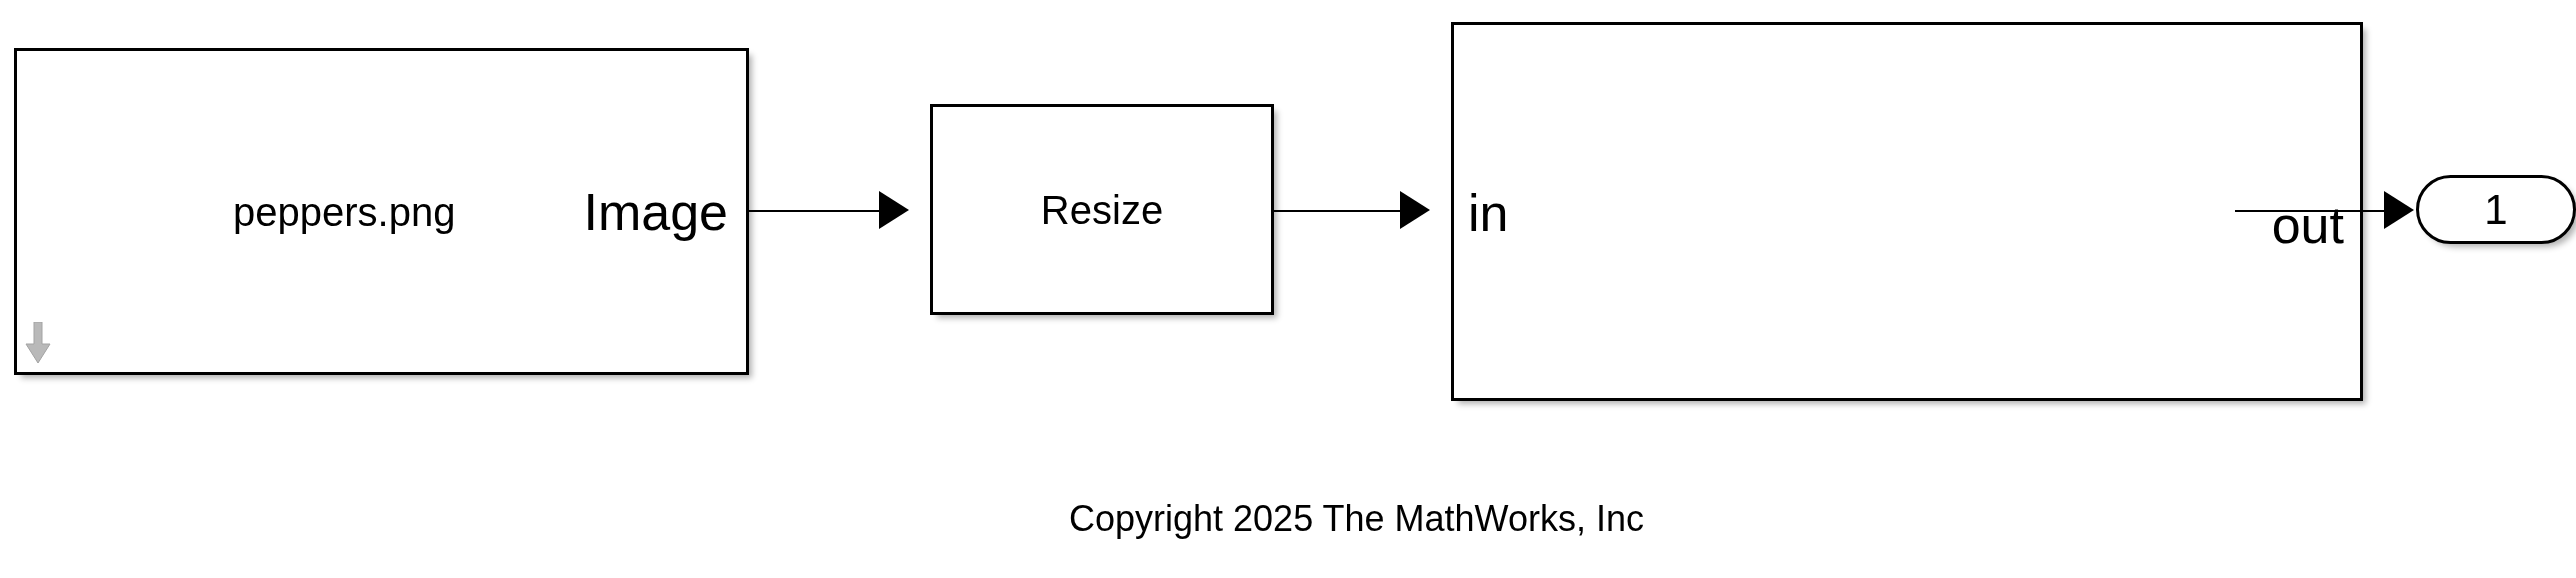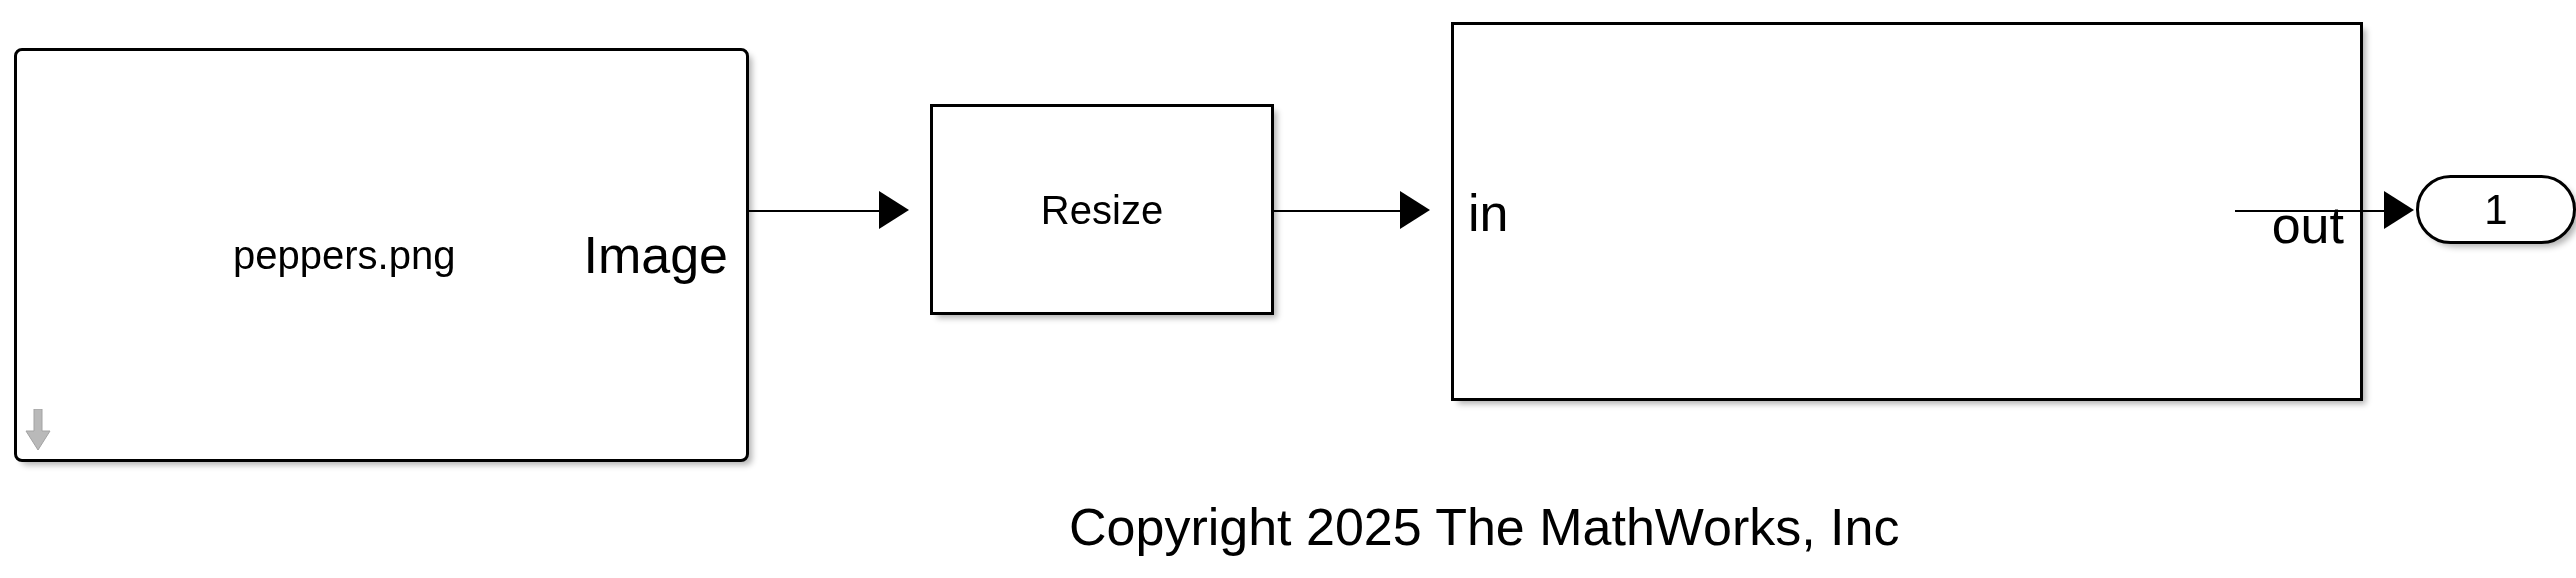--- a/index.html
+++ b/index.html
@@ -89,32 +89,32 @@
   
   .down-arrow-badge {
     position: absolute;
     width: 26px;
     height: 42px;
   }
 
   
   .copyright {
     position: absolute;
-    font-size: 52px;
+    font-size: 36px;
     color: #000000;
     white-space: nowrap;
     line-height: 1;
   }
 </style>
 </head>
 <body>
 
 <div id="canvas">
 
-  <div class="block" style="left:14px; top:48px; width:735px; height:414px;border-radius:8px;">
+  <div class="block" style="left:14px; top:48px; width:735px; height:327px;">
 
     <div class="block-label" style="left:216px; top:50%; transform:translateY(-50%);">peppers.png</div>
 
     <div class="port-label" style="right:18px; top:50%; transform:translateY(-50%);">Image</div>
 
     <span class="down-arrow-badge" style="left:8px; bottom:8px;">
       <svg width="26" height="42" viewBox="0 0 26 42" xmlns="http://www.w3.org/2000/svg">
         <polygon points="9,0 17,0 17,22 25,22 13,41 1,22 9,22" fill="#b9b9b9" stroke="#a3a3a3" stroke-width="1"></polygon>
       </svg>
     </span>

